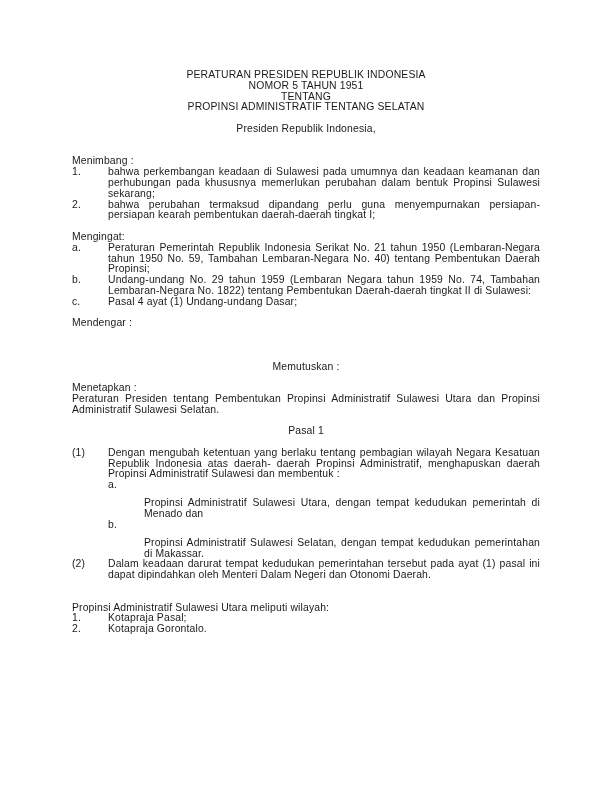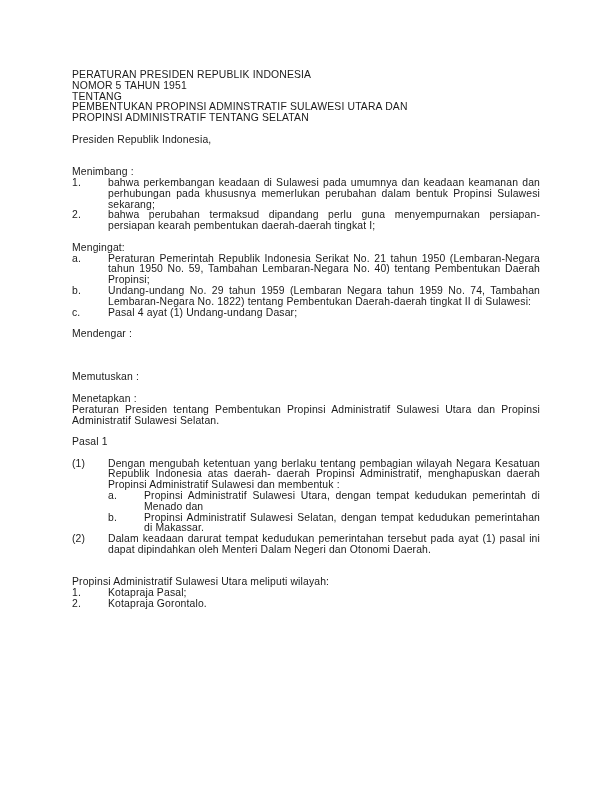--- a/index.html
+++ b/index.html
@@ -1,38 +1,37 @@
 <!DOCTYPE html>
 <html><head>
 <meta charset="utf-8">
 <style>
   html, body { margin: 0; padding: 0; background: #ffffff; }
   body { width: 612px; height: 792px; position: relative; overflow: hidden;
          font-family: "Liberation Sans", "DejaVu Sans", sans-serif; color: #1a1a1a; }
   .page { position: absolute; left: 72px; top: 70px; width: 468px; font-size: 10.4px; line-height: 10.8px; letter-spacing: 0.15px; }
-  .center { text-align: left; }
+  .center { text-align: center; }
   .blank { height: 10.8px; }
   .blank2 { height: 21.6px; }
   .just { text-align: justify; text-align-last: left; }
   .item { display: flex; }
   .item .mk { width: 36px; flex: 0 0 36px; }
   .item .tx { flex: 1; text-align: justify; text-align-last: left; }
   .sub { display: flex; }
   .sub .mk { width: 36px; flex: 0 0 36px; }
-  .sub .tx { flex: 1; text-align: justify; text-align-last: left; }
+  .sub .tx { flex: 1; text-align: justify; text-align-last: left; margin-top: 18px; }
 </style>
 </head>
 <body>
 
 <div class="page">
   <div class="center">
     <div>PERATURAN PRESIDEN REPUBLIK INDONESIA</div>
     <div>NOMOR 5 TAHUN 1951</div>
     <div>TENTANG</div>
-    <div>PEMBENTUKAN PROPINSI ADMINSTRATIF SULAWESI UTARA DAN</div>
     <div>PROPINSI ADMINISTRATIF TENTANG SELATAN</div>
     <div class="blank"></div>
     <div>Presiden Republik Indonesia,</div>
   </div>
   <div class="blank2"></div>
 
   <div>
     <div>Menimbang :</div>
     <div class="item">
       <span class="mk">1.</span>

